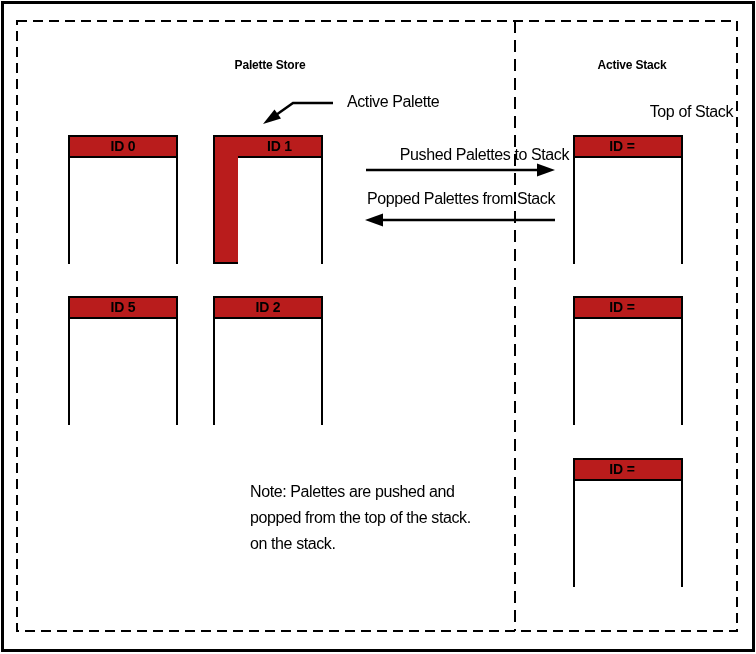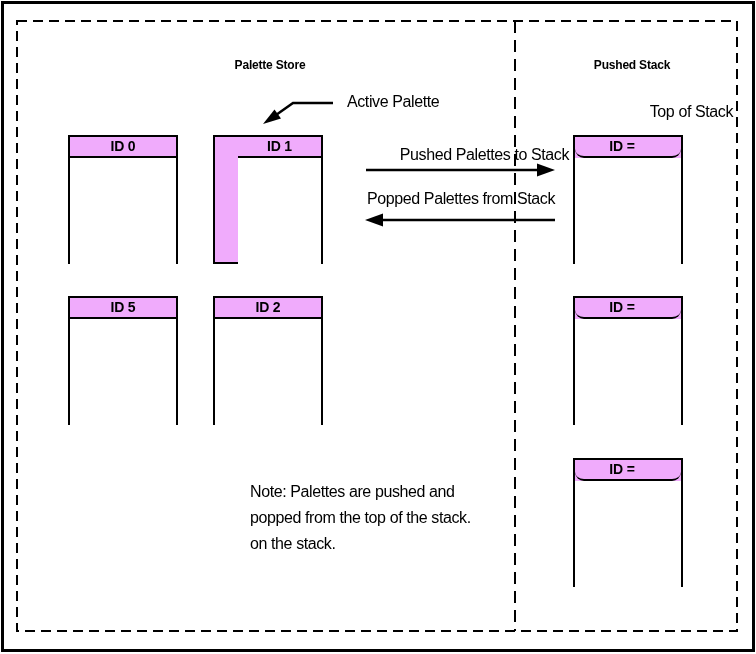--- a/index.html
+++ b/index.html
@@ -42,36 +42,35 @@
     font-weight: normal;
     letter-spacing: -0.4px;
     text-align: right;
     white-space: nowrap;
   }
   .palette-box {
     position: absolute;
     width: 110px;
     height: 129px;
     border: 2px solid #000000;
-    background: #f0abfc;
+    background: #b91c1c;
     box-sizing: border-box;
   }
   .palette-box-header {
     height: 19px;
     border-bottom: 2px solid #000000;
     font-size: 14px;
     font-weight: bold;
     letter-spacing: -0.2px;
     text-align: center;
     line-height: 19px;
     box-sizing: content-box;
   }
   .palette-box-header.stack-header {
     padding-right: 12px;
-    border-radius: 9px;
   }
   .palette-box-body {
     height: 106px;
     background: #ffffff;
   }
   .note-block {
     position: absolute;
     left: 250px;
     top: 479px;
     font-size: 16px;
@@ -104,21 +103,21 @@
     </g>
 
     <g>
       <line x1="555" y1="220" x2="381" y2="220" stroke="#000000" stroke-width="2.5"></line>
       <polygon points="365,220 383,213.5 383,226.5" fill="#000000"></polygon>
     </g>
   </svg>
 
   <div class="diagram-title" style="left:170px; top:58px; width:200px;">Palette Store</div>
 
-  <div class="diagram-title" style="left:532px; top:58px; width:200px;">Pushed Stack</div>
+  <div class="diagram-title" style="left:532px; top:58px; width:200px;">Active Stack</div>
 
   <div class="diagram-label" style="left:533px; top:103px; width:200px;">Top of Stack</div>
 
   <div class="diagram-label" style="left:347px; top:93px; text-align:left;">Active Palette</div>
 
   <div class="diagram-label" style="left:349px; top:146px; width:220px;">Pushed Palettes to Stack</div>
 
   <div class="diagram-label" style="left:335px; top:190px; width:220px;">Popped Palettes from Stack</div>
 
   <div class="palette-box" style="left:68px; top:135px;">

